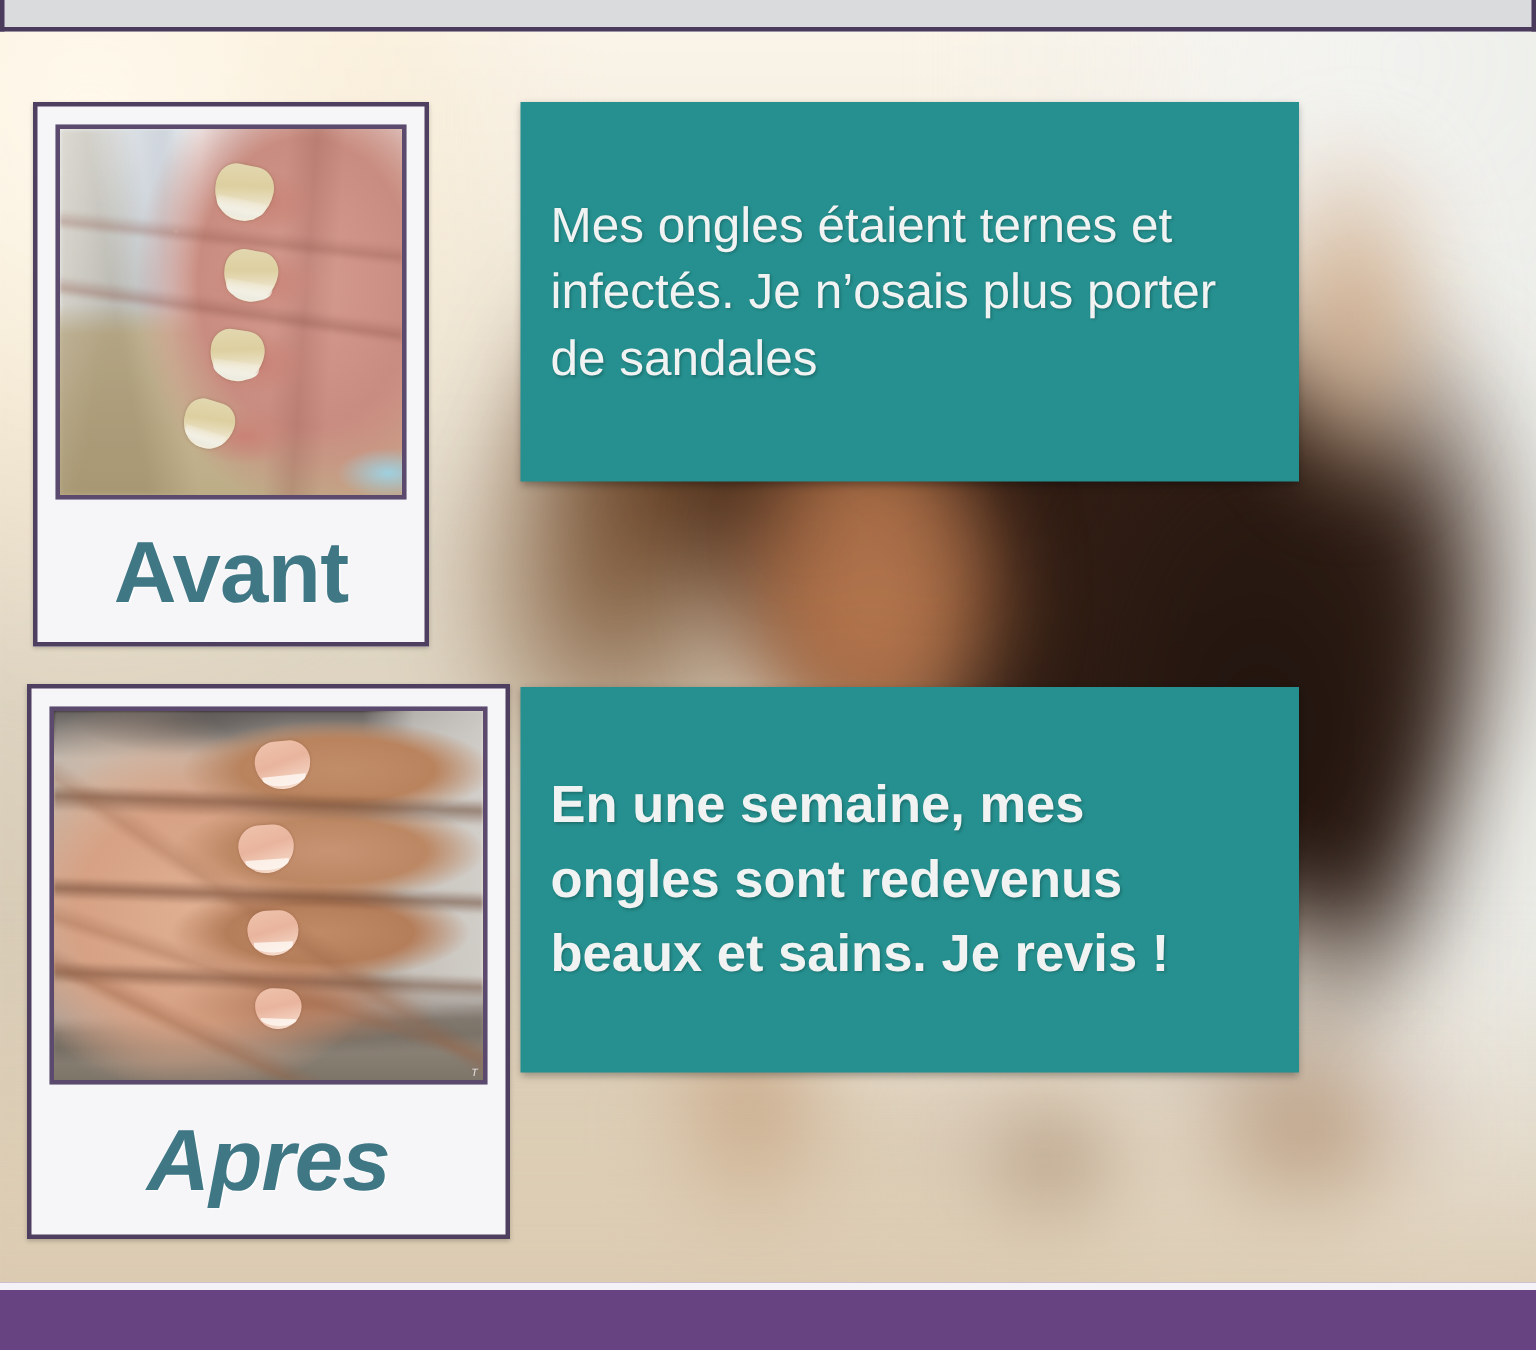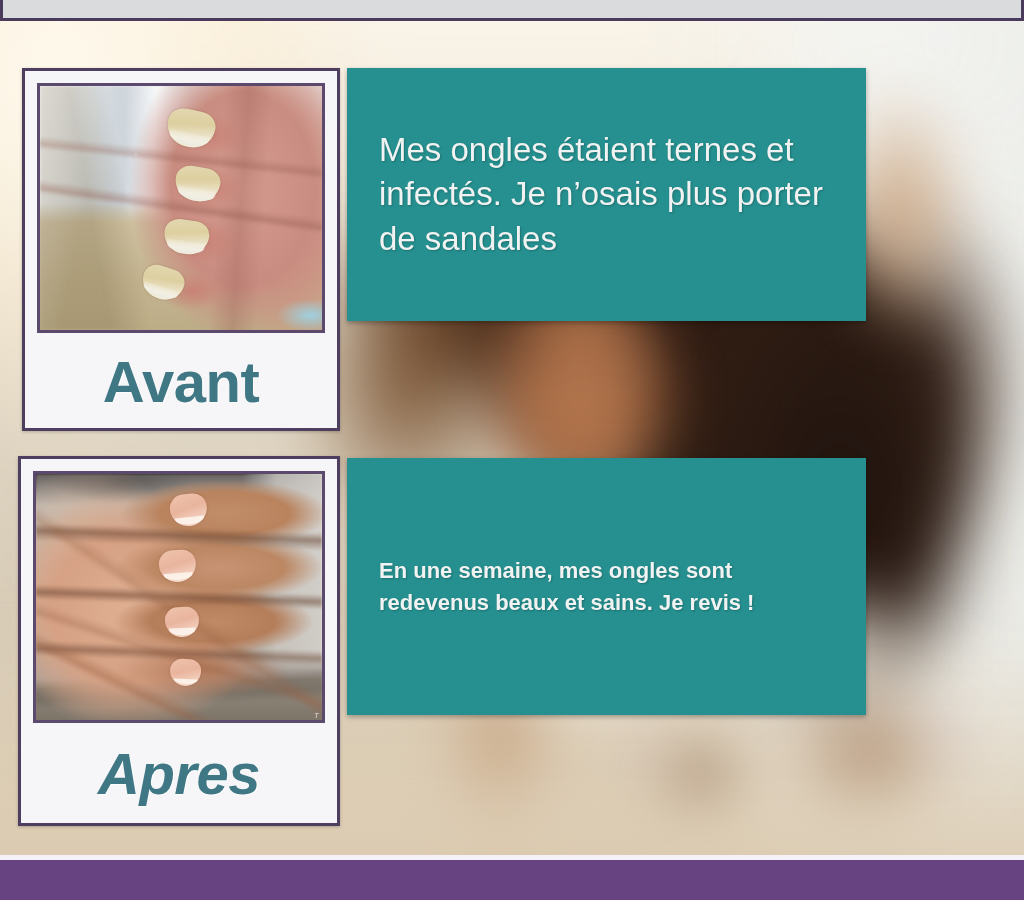--- a/index.html
+++ b/index.html
@@ -123,21 +123,21 @@
   }
 
   
   .card {
     position: absolute;
     background: #f6f5f8;
     border: 3px solid #4e3f60;
     box-sizing: border-box;
     box-shadow: 0 1px 3px rgba(0,0,0,.22);
   }
-  #card-avant { left: 22px; top: 68px;  width: 318px; height: 363px; }
+  #card-avant { left: 22px; top: 68px;  width: 264px; height: 363px; }
   #card-apres { left: 18px; top: 456px; width: 322px; height: 370px; font-style: italic; }
 
   .card-photo-frame {
     position: absolute;
     left: 12px;
     top: 12px;
     right: 12px;
     height: 250px;
     border: 3px solid #5b4a6e;
     box-sizing: border-box;
@@ -324,25 +324,25 @@
     display: flex;
     align-items: center;
   }
   #quote-1 { left: 347px; top: 68px;  width: 519px; height: 253px; }
   #quote-2 { left: 347px; top: 458px; width: 519px; height: 257px; }
 
   .quote-text {
     color: #f1f2f2;
     font-size: 33px;
     line-height: 1.34;
-    padding: 0 24px 0 32px;
+    padding: 0 24px 0 20px;
     text-shadow: 1px 1px 2px rgba(0,0,0,.22);
   }
   #quote-1 .quote-text { font-weight: normal; font-size: 33px; }
-  #quote-2 .quote-text { font-weight: bold; font-size: 22px; line-height: 1.42; }
+  #quote-2 .quote-text { font-weight: bold; font-size: 35px; line-height: 1.42; }
 </style>
 </head>
 <body>
 
 <div id="stage">
 
   <div id="bg-photo">
     <div class="layer wall"></div>
     <div class="layer wall-left-warm"></div>
     <div class="layer wall-right-cool"></div>

